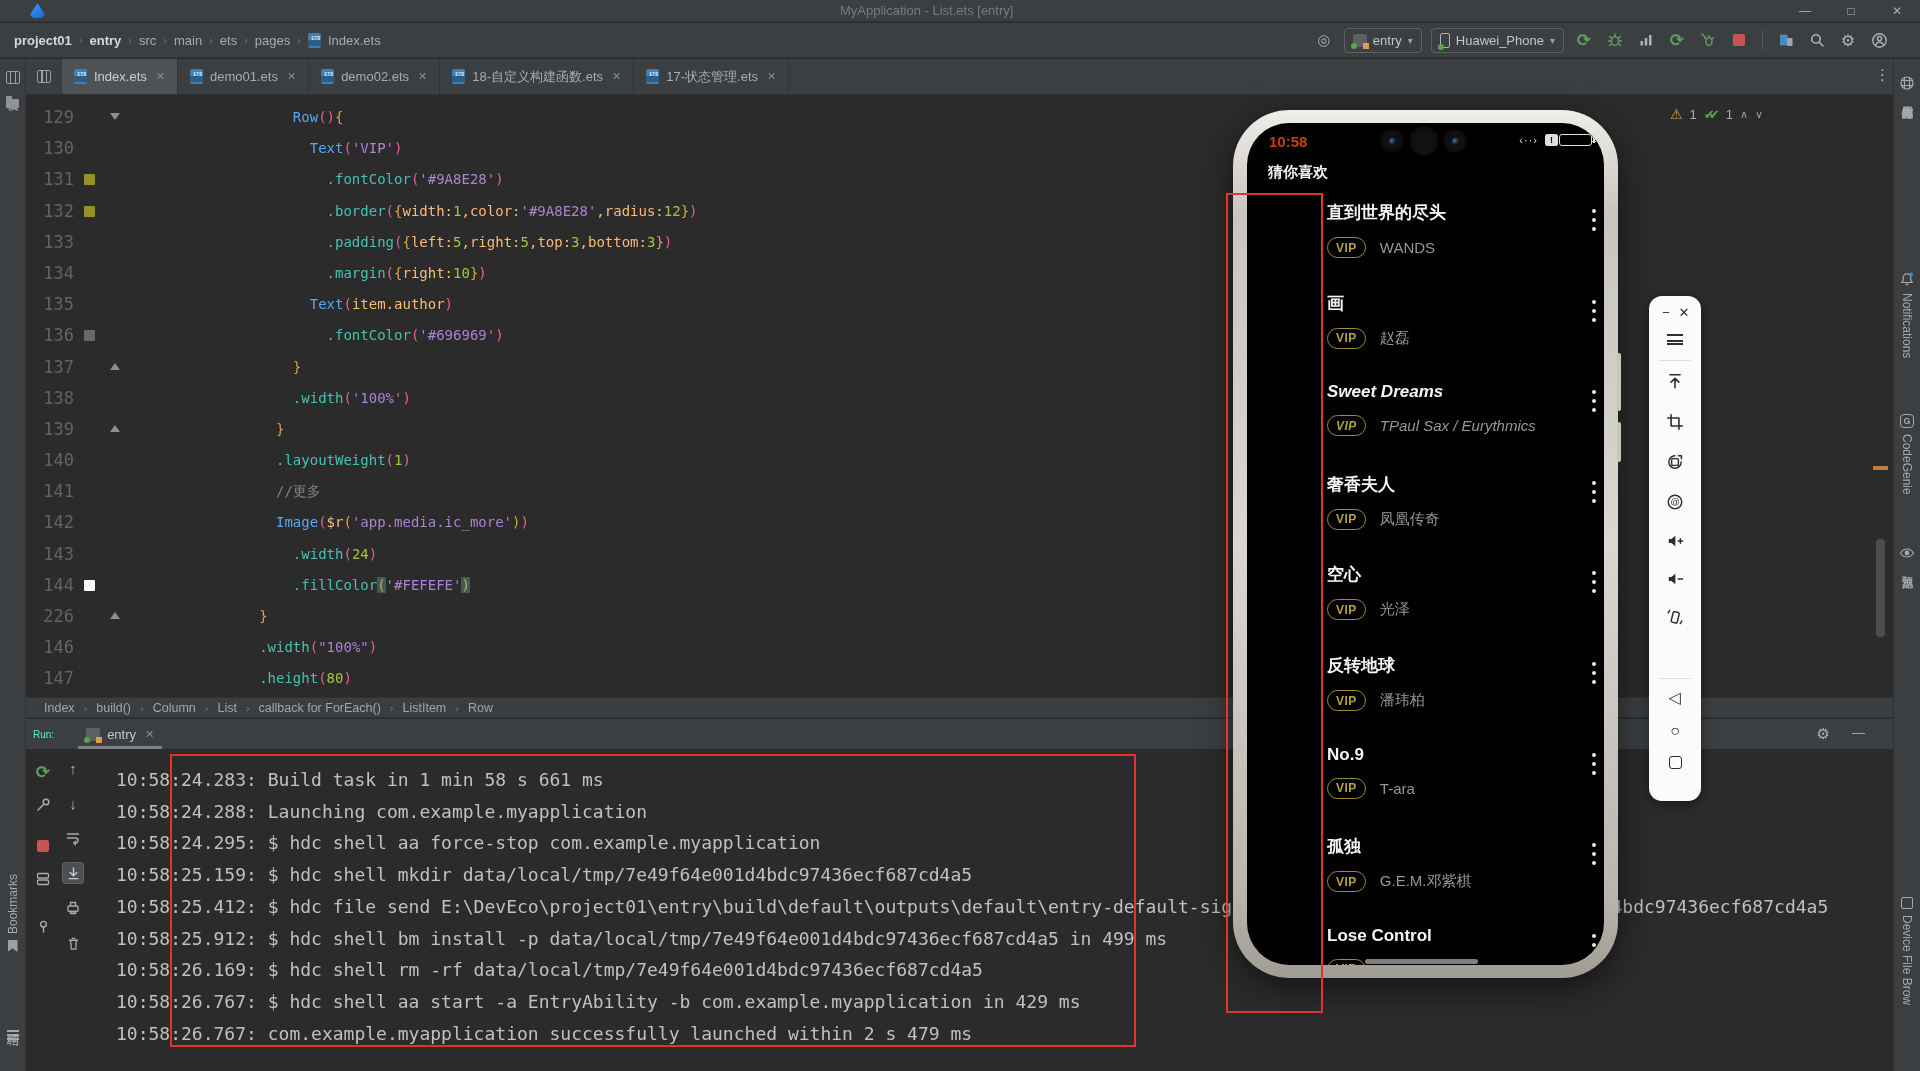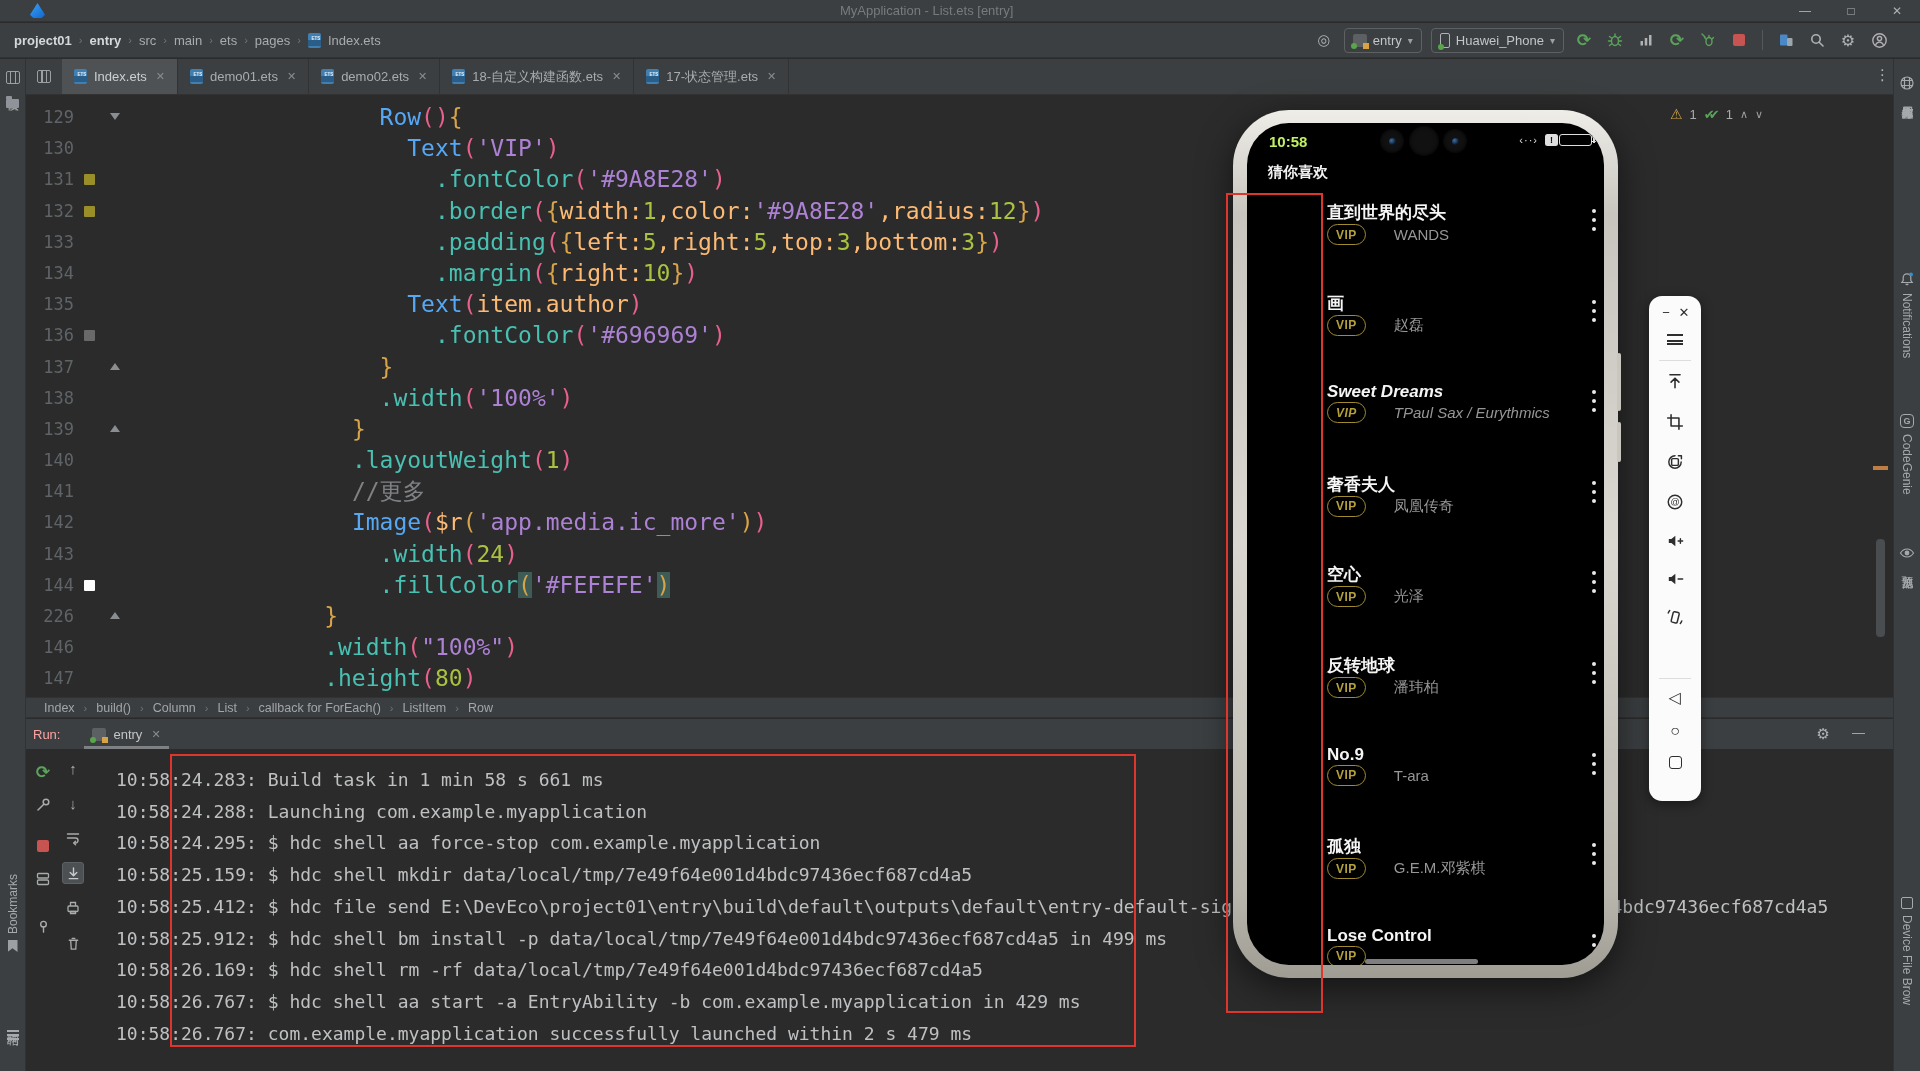--- a/index.html
+++ b/index.html
@@ -66,21 +66,21 @@
   #gutter { position:absolute; left:0; top:6px; width:132px; }
   .gl { position:relative; height:31.2px; }
   .lnum { position:absolute; left:0; width:48px; text-align:right; color:#5F6468; font-size:17px;
           line-height:31.2px; font-family:"DejaVu Sans Mono",monospace; }
   .lmark { position:absolute; left:58px; top:10px; width:11px; height:11px; border-radius:1px; }
   .lfold { position:absolute; left:84px; top:11px; }
   .fold-down { width:0; height:0; border-left:5.5px solid transparent; border-right:5.5px solid transparent;
                border-top:7px solid #8B8E90; }
   .fold-up { width:0; height:0; border-left:5.5px solid transparent; border-right:5.5px solid transparent;
              border-bottom:7px solid #8B8E90; }
-  #code { position:absolute; left:132px; top:6px; font-size:23px; line-height:31.2px;
+  #code { position:absolute; left:132px; top:6px; font-size:14px; line-height:31.2px;
           font-family:"DejaVu Sans Mono",monospace; white-space:pre; }
   .cl { height:31.2px; }
   .tk-pl  { color:#fdba74; }
   .tk-cmp { color:#56A8F5; }
   .tk-mth { color:#48C0B2; }
   .tk-str { color:#AD82D5; }
   .tk-num { color:#A9C23F; }
   .tk-p1  { color:#E8608C; }
   .tk-p2  { color:#D8A449; }
   .tk-cm  { color:#7F8284; }
@@ -94,21 +94,21 @@
   #ed-mark { position:absolute; right:5px; top:370px; width:15px; height:4px; background:#BE7E41; }
 
   
   #crumbbar { position:absolute; left:26px; top:697px; width:1867px; height:21px; background:#3B3E40;
               border-top:1px solid #323232; border-bottom:1px solid #323232; display:flex; align-items:center;
               padding-left:18px; gap:9px; font-size:12.5px; color:#A3A6A8; z-index:11; }
 
   
   #runbar { position:absolute; left:26px; top:719px; width:1867px; height:30px; background:#3C3F41;
             display:flex; align-items:center; z-index:11; }
-  #run-label { margin-left:7px; color:#fca5a5; font-size:13px; }
+  #run-label { margin-left:7px; color:#5eead4; font-size:10px; }
   #run-tab { position:relative; display:flex; align-items:center; gap:7px; margin-left:22px; height:30px;
              padding:0 10px; color:#C3C5C7; font-size:13px; }
   #run-tab::after { content:""; position:absolute; left:2px; right:2px; bottom:0; height:3px; background:#7E8183; }
   #runbar-right { position:absolute; right:28px; display:flex; gap:22px; color:#AFB1B3; }
 
   
   #console { position:absolute; left:26px; top:749px; width:1867px; height:322px; background:#2B2B2B; }
   .strip { position:absolute; display:flex; flex-direction:column; align-items:center; color:#A9ABAD; }
   #strip1 { left:6px; top:12px; gap:11px; }
   #strip2 { left:36px; top:8px; gap:13px; }
@@ -124,34 +124,34 @@
   #redbox-phone { left:1226px; top:193px; width:97px; height:820px; }
 
   
   #phone { position:absolute; left:1233px; top:110px; width:385px; height:868px; z-index:40;
            background:linear-gradient(180deg,#EFEDE8,#C8C5BE 12%,#DAD7D0 50%,#B9B6AE 90%,#9F9C94);
            border-radius:56px; box-shadow:0 10px 34px rgba(0,0,0,.55); }
   .side-btn { position:absolute; right:-3px; width:4px; background:#C9C6BE; border-radius:2px; }
   #screen { position:absolute; left:14px; top:13px; width:357px; height:842px; background:#000;
             border-radius:42px; overflow:hidden; color:#FFF; }
   #ph-status { position:absolute; left:0; top:0; width:100%; height:34px; }
-  #ph-time { position:absolute; left:22px; top:10px; font-size:15px; font-weight:bold; color:#bef264; }
+  #ph-time { position:absolute; left:22px; top:10px; font-size:15px; font-weight:bold; color:#c2410c; }
   .cam { position:absolute; border-radius:50%; background:#111; box-shadow:inset 0 0 4px #000; }
   .cam i { position:absolute; left:50%; top:50%; width:7px; height:7px; margin:-3.5px 0 0 -3.5px;
            border-radius:50%; background:radial-gradient(circle at 35% 35%, #3D6FA8, #0A1520 70%); display:block; }
   #ph-sig { position:absolute; right:66px; top:11px; font-size:11px; color:#DDD; letter-spacing:1px; }
   #ph-battwarn { position:absolute; right:46px; top:11px; width:13px; height:12px; background:#DFDFDF;
                  border-radius:2.5px; color:#111; font-size:9px; font-weight:bold; text-align:center; line-height:12px; }
   #ph-batt { position:absolute; right:12px; top:11px; width:27px; height:12px; border:1.5px solid #DDD;
              border-radius:3px; color:#EEE; font-size:9px; font-weight:bold; text-align:center; line-height:9.5px;padding-left:31px; }
   #ph-batt::after { content:""; position:absolute; right:-4px; top:3px; width:2px; height:4.5px; background:#DDD; }
   #ph-header { position:absolute; left:21px; top:40px; font-size:15px; font-weight:bold; color:#F2F2F2; }
   .song-row { position:absolute; left:80px; right:0; }
   .song-title { font-size:17px; font-weight:bold; color:#F5F5F5; }
-  .song-meta { display:flex; align-items:center; gap:28px; }
+  .song-meta { display:flex; align-items:center; gap:14px; margin-top:13px; }
   .vip-badge { border:1.5px solid #A08C2E; color:#B5A13C; border-radius:11px; padding:2.5px 8px;
                font-size:12px; font-weight:bold; letter-spacing:.5px; }
   .song-artist { color:#969696; font-size:15px; }
   .dots { position:absolute; right:8px; display:flex; flex-direction:column; gap:5px; }
   .dots i { width:4px; height:4px; border-radius:50%; background:#E8E8E8; display:block; }
   #home-indicator { position:absolute; left:118px; top:836px; width:113px; height:5px; background:#7F7F7F;
                     border-radius:3px; }
 
   
   #ctrlbar { position:absolute; left:1649px; top:296px; width:52px; height:505px; background:#FBFBFB;

